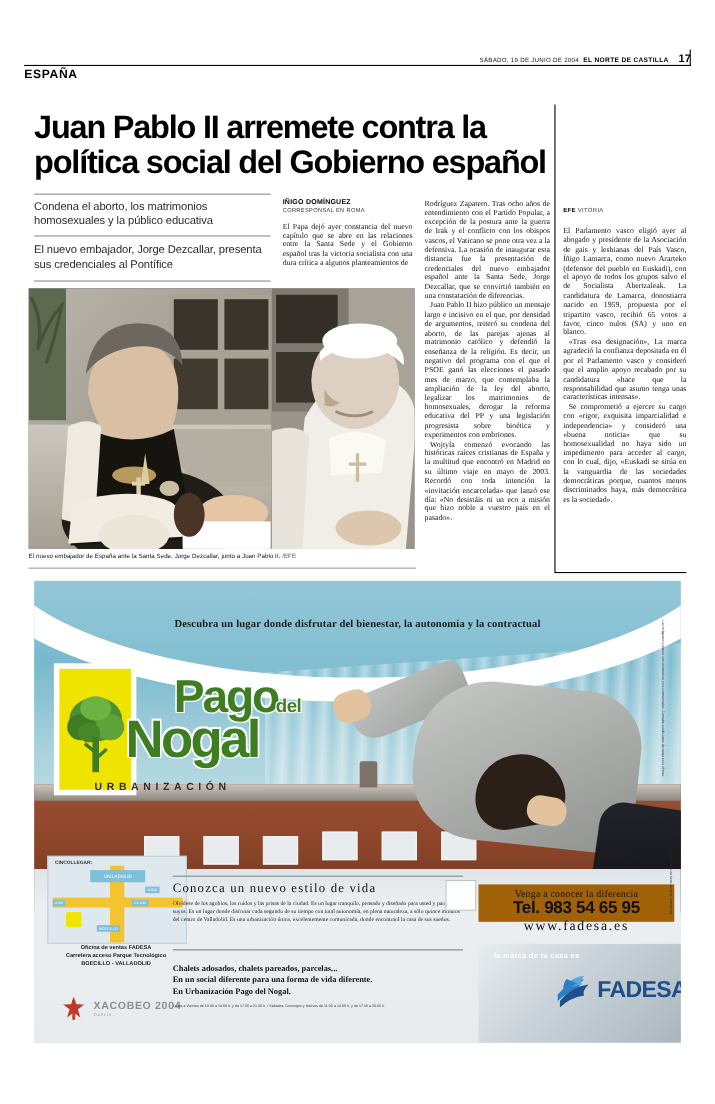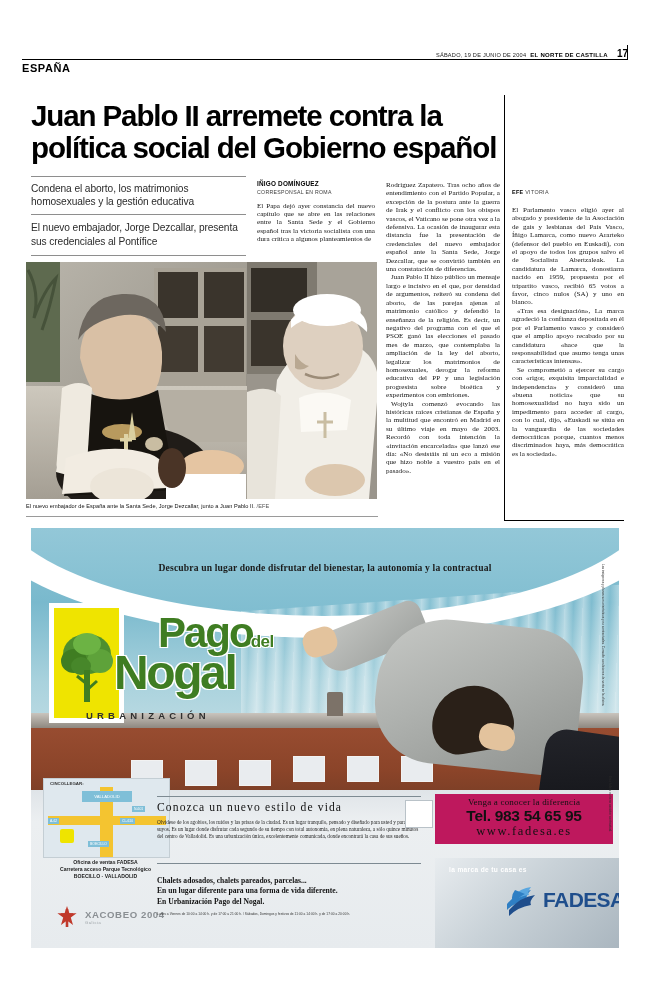--- a/index.html
+++ b/index.html
@@ -272,21 +272,21 @@
     position:absolute;left:126px;top:348px;width:290px;
     font-family:"Liberation Serif",serif;font-weight:bold;
     font-size:7.6px;line-height:10.4px;color:#111;
   }
   .legal{
     position:absolute;left:126px;top:384px;width:300px;
     font-family:"Liberation Sans",sans-serif;font-size:3.2px;color:#333;letter-spacing:.05px;
   }
 
   .yellow-box{
-    position:absolute;left:404px;top:266px;width:178px;height:50px;background:#be185d;
+    position:absolute;left:404px;top:276px;width:178px;height:34px;background:#a16207;
   }
   .yb-l1{
     font-family:"Liberation Serif",serif;font-size:9px;color:#111;text-align:center;
     margin-top:3px;letter-spacing:.2px;
   }
   .yb-tel{
     font-family:"Liberation Sans",sans-serif;font-weight:bold;font-size:15.5px;
     color:#111;text-align:center;line-height:17px;letter-spacing:-.3px;
   }
   .yb-web{
@@ -336,21 +336,21 @@
     <div class="mast-page">17</div>
   </div>
   <div class="mast-tick"></div>
   <div class="mast-rule"></div>
   <div class="section-name">ESPAÑA</div>
 
   <div class="headline">Juan Pablo II arremete contra la política social del Gobierno español</div>
 
   <div class="subhead-wrap">
     <div class="sub-rule" style="margin-top:0;margin-bottom:5px;"></div>
-    <div class="subhead">Condena el aborto, los matrimonios homosexuales y la gestión educativa</div>
+    <div class="subhead">Condena el aborto, los matrimonios homosexuales y la público educativa</div>
     <div class="sub-rule"></div>
     <div class="subhead">El nuevo embajador, Jorge Dezcallar, presenta sus credenciales al Pontífice</div>
     <div class="sub-rule last"></div>
   </div>
 
   <div class="col" style="left:257px;top:180px;width:118px;">
     <div class="byline-name">IÑIGO DOMÍNGUEZ</div>
     <div class="byline-role">CORRESPONSAL EN ROMA</div>
     <div class="bodytext">
       <p class="first">El Papa dejó ayer constancia del nuevo capítulo que se abre en las relaciones entre la Santa Sede y el Gobierno español tras la victoria socialista con una dura crítica a algunos planteamientos de</p>
@@ -521,21 +521,21 @@
       </div>
     </div>
 
     <div class="conozca-box">
       <div class="conozca-title">Conozca un nuevo estilo de vida</div>
       <div class="conozca-body">Olvídese de los agobios, los ruidos y las prisas de la ciudad. Es un lugar tranquilo, pensado y diseñado para usted y para los suyos. Es un lugar donde disfrutar cada segundo de su tiempo con total autonomía, en plena naturaleza, a sólo quince minutos del centro de Valladolid. Es una urbanización única, excelentemente comunicada, donde encontrará la casa de sus sueños.</div>
     </div>
 
     <div class="chalets">
       <div>Chalets adosados, chalets pareados, parcelas...</div>
-      <div>En un lugar diferente para una forma de vida diferente.</div>
+      <div>En un social diferente para una forma de vida diferente.</div>
       <div>En Urbanización Pago del Nogal.</div>
     </div>
     <div class="legal">Lunes a Viernes de 10:00 a 14:00 h. y de 17:00 a 21:00 h. / Sábados, Domingos y festivos de 11:00 a 14:00 h. y de 17:00 a 20:00 h.</div>
 
     <div class="small-white"></div>
     <div class="yellow-box">
       <div class="yb-l1">Venga a conocer la diferencia</div>
       <div class="yb-tel">Tel. 983 54 65 95</div>
       <div class="yb-web">www.fadesa.es</div>
     </div>

